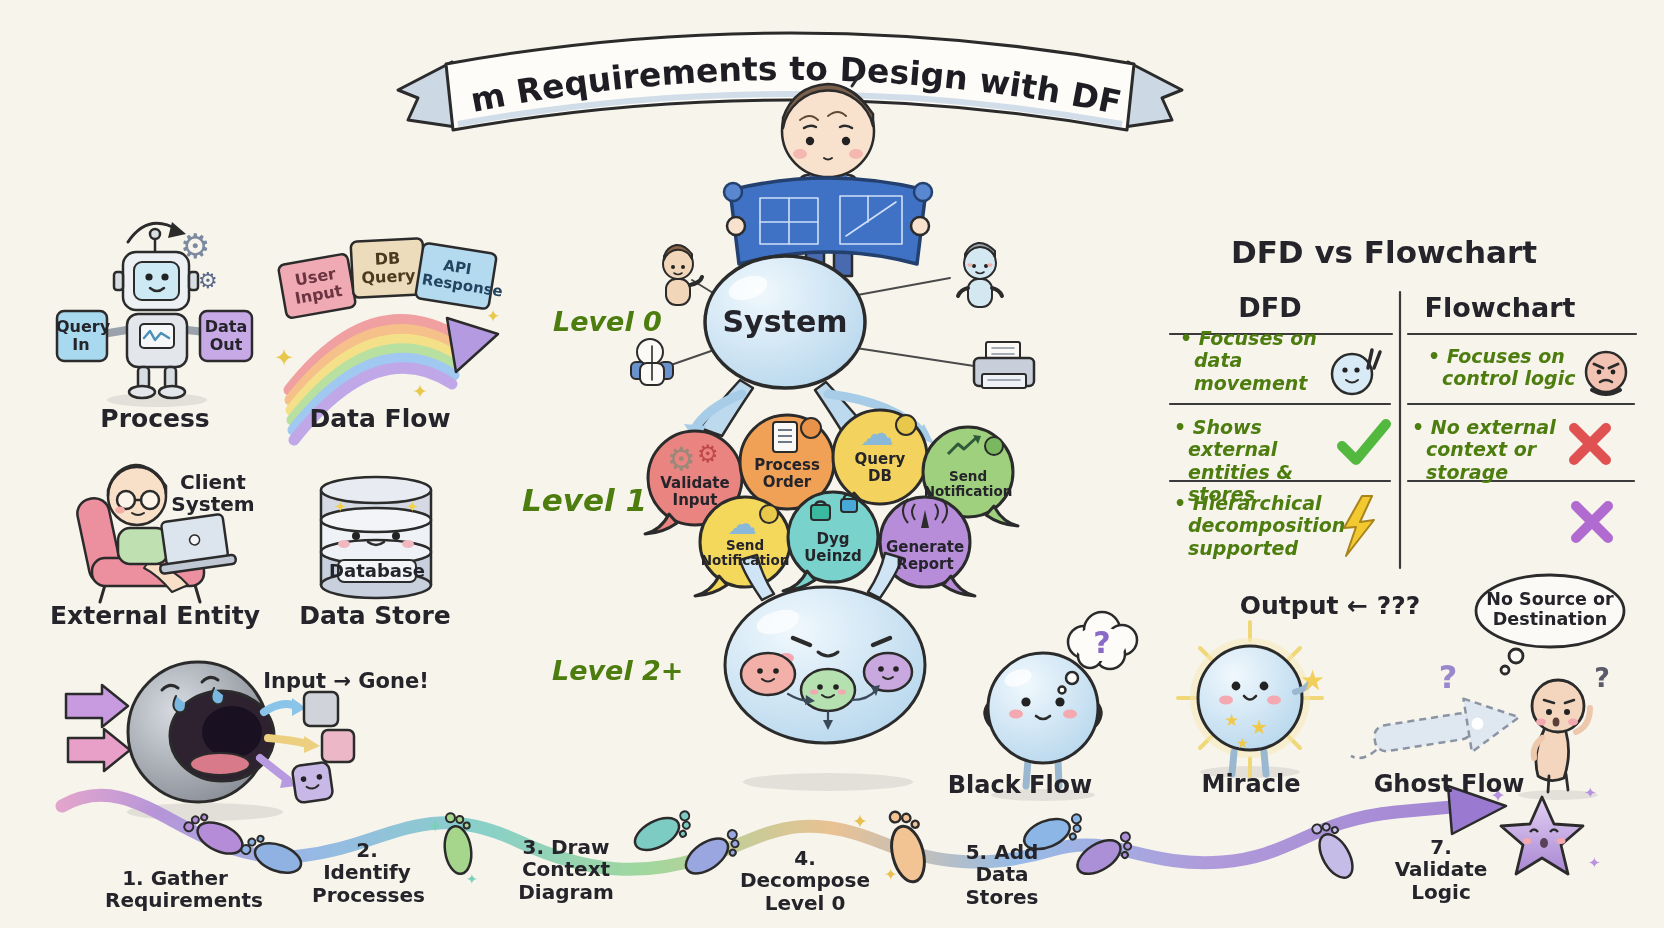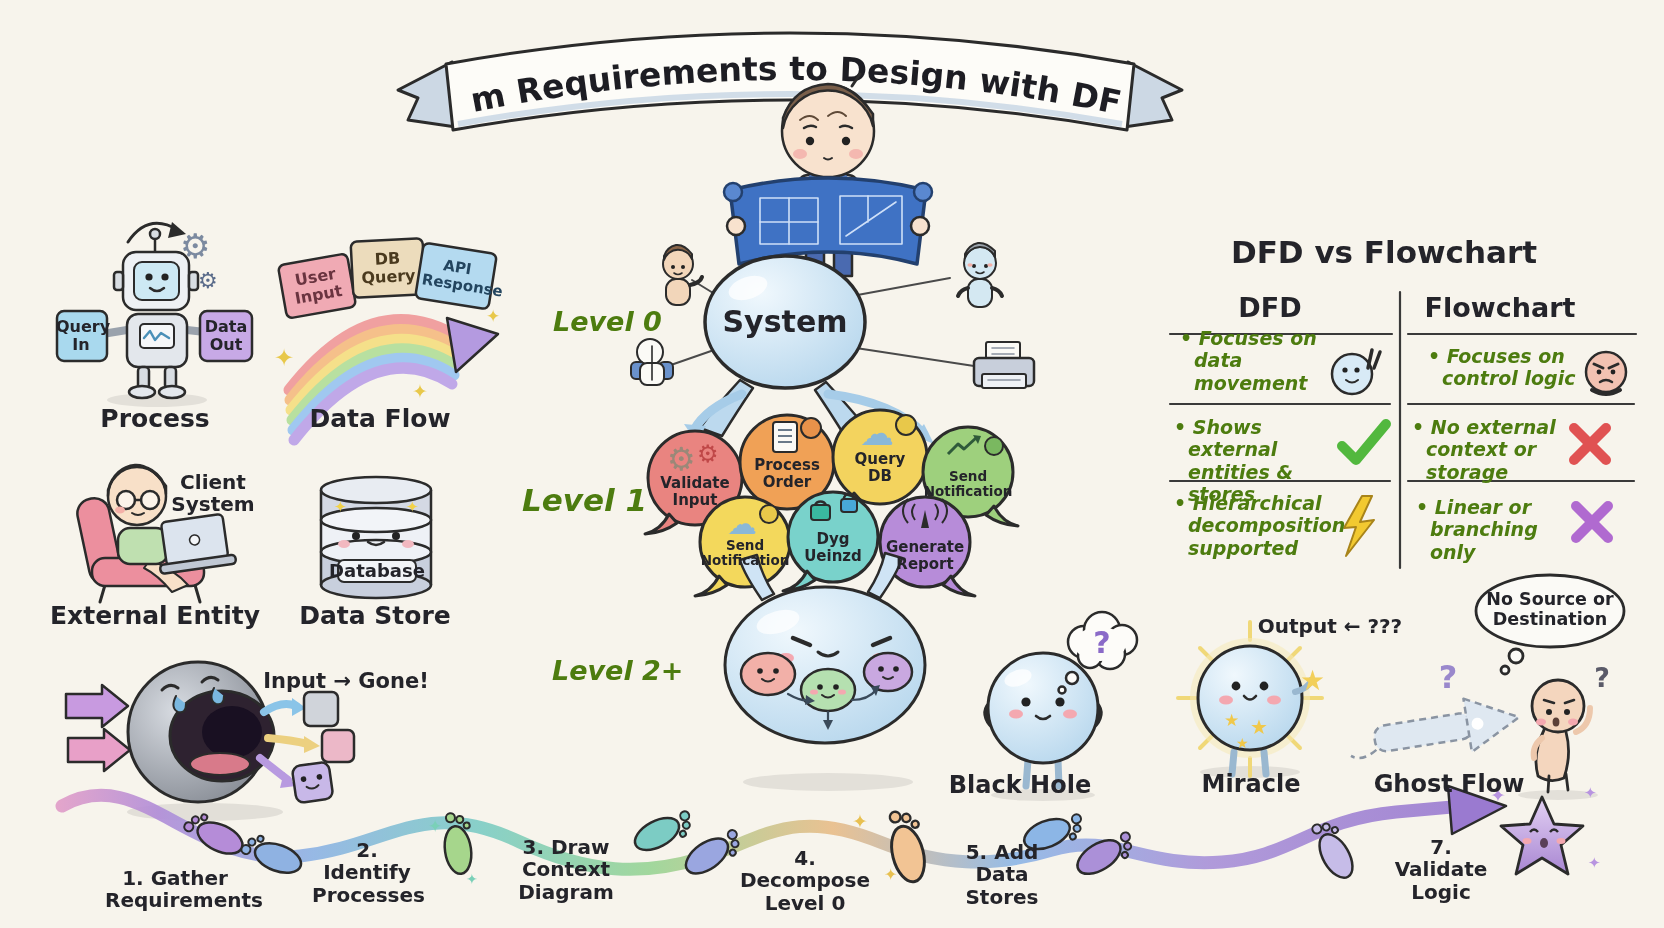--- a/index.html
+++ b/index.html
@@ -549,29 +549,28 @@
 <div class="t" style="left:925px;top:556px;font-size:15px;width:80px">Generate Report</div>
 
 <div class="t nw" style="left:1384px;top:252px;font-size:31px">DFD vs Flowchart</div>
 <div class="t nw" style="left:1270px;top:308px;font-size:27px">DFD</div>
 <div class="t nw" style="left:1500px;top:308px;font-size:27px">Flowchart</div>
 <div class="tl hang" style="left:1180px;top:327px;font-size:19px;width:150px">• Focuses on data movement</div>
 <div class="tl hang" style="left:1428px;top:345px;font-size:19px;width:150px">• Focuses on control logic</div>
 <div class="tl hang" style="left:1174px;top:416px;font-size:19px;width:168px">• Shows external entities &amp; stores</div>
 <div class="tl hang" style="left:1412px;top:416px;font-size:19px;width:172px">• No external context or storage</div>
 <div class="tl hang" style="left:1174px;top:492px;font-size:19px;width:152px">• Hierarchical decomposition supported</div>
-<div class="tl hang" style="left:1416px;top:496px;font-size:19px;width:152px">• Linear or branching only</div>
 
 <div class="t" style="left:1102px;top:643px;font-size:30px;color:#8a6ac8">?</div>
-<div class="t nw" style="left:1330px;top:626px;font-size:20px">Output ← ???</div>
+<div class="t nw" style="left:1330px;top:606px;font-size:25px">Output ← ???</div>
 <div class="t" style="left:1448px;top:678px;font-size:32px;color:#9a88cc">?</div>
 <div class="t" style="left:1602px;top:678px;font-size:27px;color:#5a5a68">?</div>
 <div class="t" style="left:1550px;top:610px;font-size:17.5px;width:140px">No Source or Destination</div>
 
-<div class="t" style="left:1020px;top:785px;font-size:24px">Black Hole</div>
+<div class="t" style="left:1020px;top:785px;font-size:24px">Black Flow</div>
 <div class="t" style="left:1251px;top:784px;font-size:24px">Miracle</div>
 <div class="t" style="left:1449px;top:784px;font-size:24px">Ghost Flow</div>
 
 <div class="t" style="left:175px;top:889px;font-size:20px;width:140px">1. Gather Requirements</div>
 <div class="t" style="left:367px;top:873px;font-size:20px;width:110px">2. Identify Processes</div>
 <div class="t" style="left:566px;top:870px;font-size:20px;width:160px">3. Draw Context Diagram</div>
 <div class="t" style="left:805px;top:881px;font-size:20px;width:150px">4. Decompose Level 0</div>
 <div class="t" style="left:1002px;top:875px;font-size:20px;width:110px">5. Add Data Stores</div>
 <div class="t" style="left:1441px;top:870px;font-size:20px;width:110px">7. Validate Logic</div>
 

